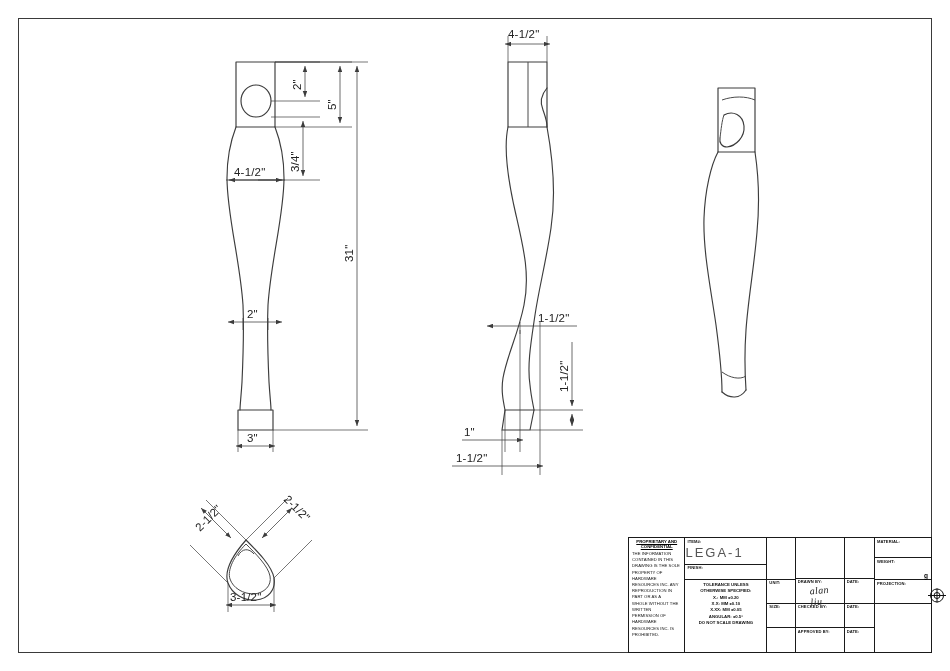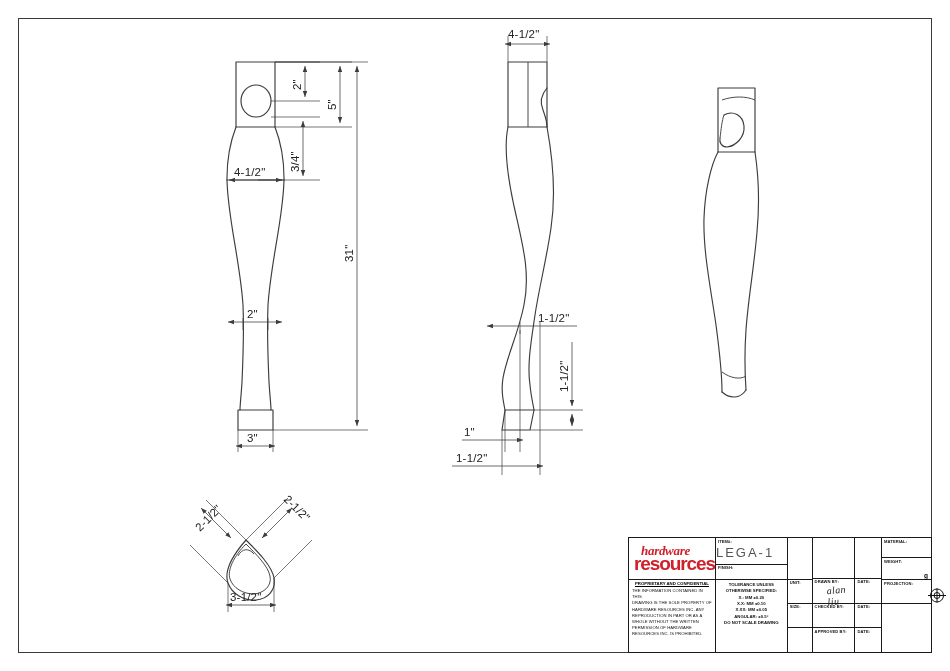--- a/index.html
+++ b/index.html
@@ -240,24 +240,20 @@
       <path class="ext" d="M228,583 L228,612"></path>
       <path class="ext" d="M274,578 L274,612"></path>
       <path class="dim" d="M226,605 L276,605" marker-start="url(#ahs)" marker-end="url(#ah)"></path>
       <text class="dtxt" x="230" y="601">3-1/2"</text>
     </g>
   </svg>
 
   <div id="tb">
 
     <div class="tbcol bdr-r" id="logobox">
-      <div id="logo" class="tbrow bdr-b">
-        <div class="lg1">hardware</div>
-        <div class="lg2">resources</div>
-      </div>
       <div id="prop" class="tbrow">
         <div id="prophead">PROPRIETARY AND CONFIDENTIAL</div>
         <div class="propline">THE INFORMATION CONTAINED IN THIS</div>
         <div class="propline">DRAWING IS THE SOLE PROPERTY OF</div>
         <div class="propline">HARDWARE RESOURCES INC.  ANY</div>
         <div class="propline">REPRODUCTION IN PART OR AS A</div>
         <div class="propline">WHOLE  WITHOUT THE WRITTEN</div>
         <div class="propline">PERMISSION OF HARDWARE</div>
         <div class="propline">RESOURCES INC. IS PROHIBITED.</div>
       </div>

